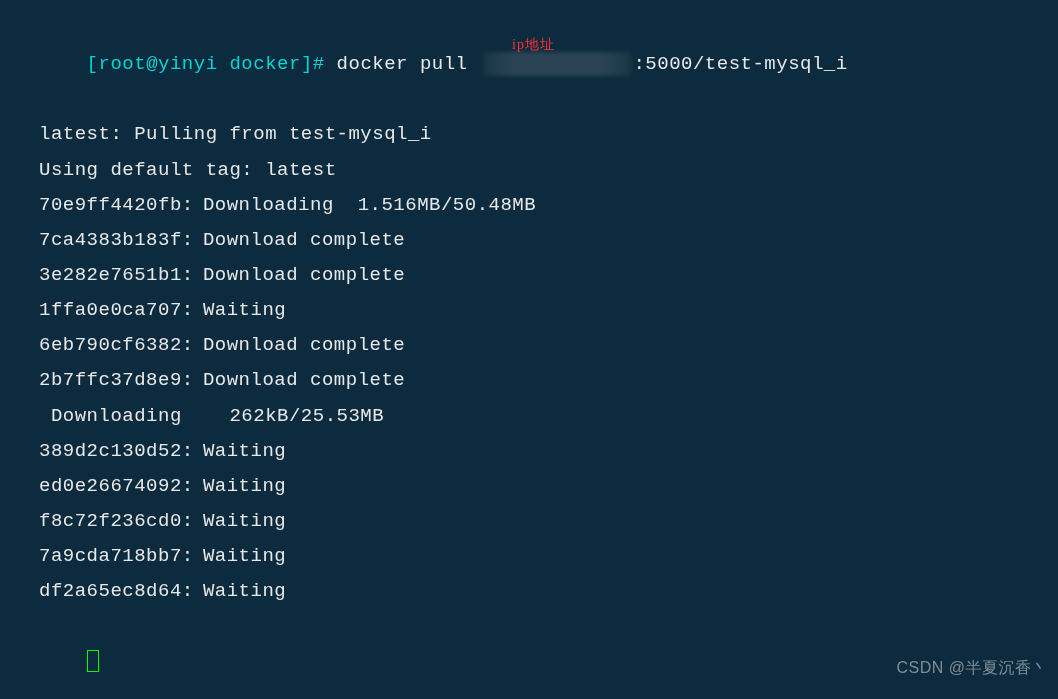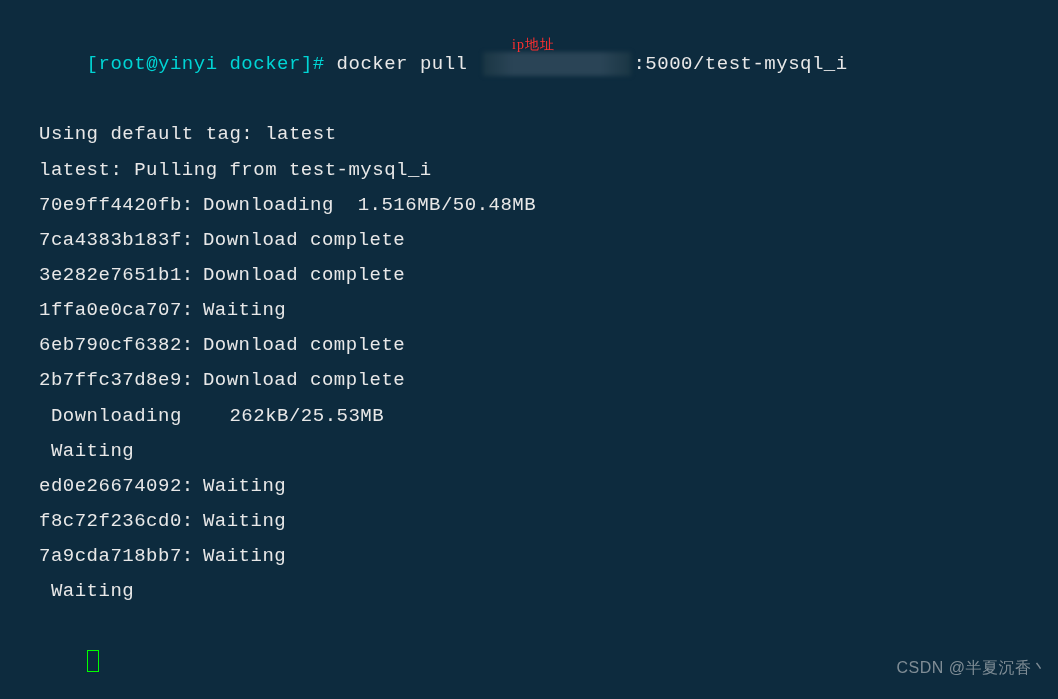--- a/index.html
+++ b/index.html
@@ -93,36 +93,36 @@
 <body>
 
 <div class="terminal">
 
   <div class="terminal-line prompt-line">
     <span class="cyan">[</span><span class="cyan">root</span><span class="cyan">@</span><span class="cyan">yinyi</span><span class="cyan"> </span><span class="cyan">docker</span><span class="cyan">]</span><span class="cyan">#</span><span class="white"> </span><span class="white">docker pull </span><span class="blur-wrap"><span class="blur-block"></span></span><span class="white">:5000/test-mysql_i</span>
   </div>
 
   <div class="red-annotation">ip地址</div>
 
+  <div class="terminal-line white">latest: Pulling from test-mysql_i</div>
   <div class="terminal-line white">Using default tag: latest</div>
-  <div class="terminal-line white">latest: Pulling from test-mysql_i</div>
 
   <div id="layers-container">
       <div class="terminal-line layer-line white"><span class="hash">70e9ff4420fb:</span><span class="status-text"> Downloading  1.516MB/50.48MB</span></div>
       <div class="terminal-line layer-line white"><span class="hash">7ca4383b183f:</span><span class="status-text"> Download complete</span></div>
       <div class="terminal-line layer-line white"><span class="hash">3e282e7651b1:</span><span class="status-text"> Download complete</span></div>
       <div class="terminal-line layer-line white"><span class="hash">1ffa0e0ca707:</span><span class="status-text"> Waiting</span></div>
       <div class="terminal-line layer-line white"><span class="hash">6eb790cf6382:</span><span class="status-text"> Download complete</span></div>
       <div class="terminal-line layer-line white"><span class="hash">2b7ffc37d8e9:</span><span class="status-text"> Download complete</span></div>
       <div class="terminal-line layer-line white"><span class="status-text"> Downloading    262kB/25.53MB</span></div>
-      <div class="terminal-line layer-line white"><span class="status-text"> Waiting</span></div>
+      <div class="terminal-line layer-line white"><span class="hash">389d2c130d52:</span><span class="status-text"> Waiting</span></div>
       <div class="terminal-line layer-line white"><span class="hash">ed0e26674092:</span><span class="status-text"> Waiting</span></div>
       <div class="terminal-line layer-line white"><span class="hash">f8c72f236cd0:</span><span class="status-text"> Waiting</span></div>
       <div class="terminal-line layer-line white"><span class="hash">7a9cda718bb7:</span><span class="status-text"> Waiting</span></div>
-      <div class="terminal-line layer-line white"><span class="status-text"> Waiting</span></div>
+      <div class="terminal-line layer-line white"><span class="hash">df2a65ec8d64:</span><span class="status-text"> Waiting</span></div>
     </div>
 
   <div class="terminal-line">
     <span class="cursor-box"></span>
   </div>
 
 </div>
 
 <div class="watermark">CSDN @半夏沉香丶</div>
 

